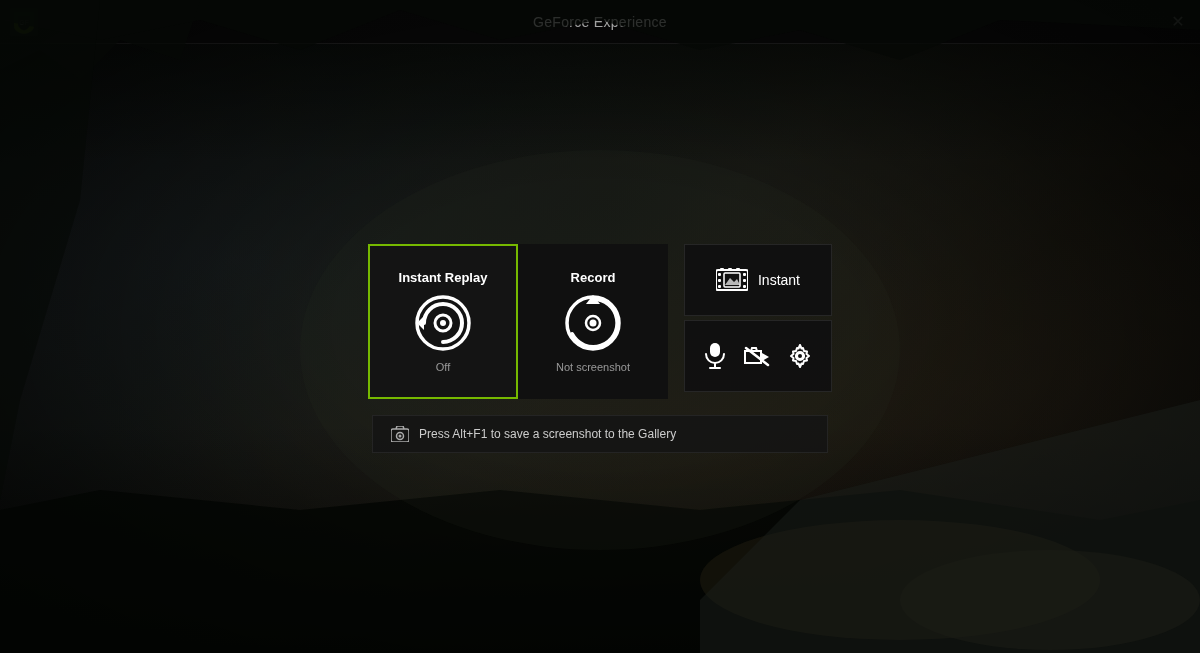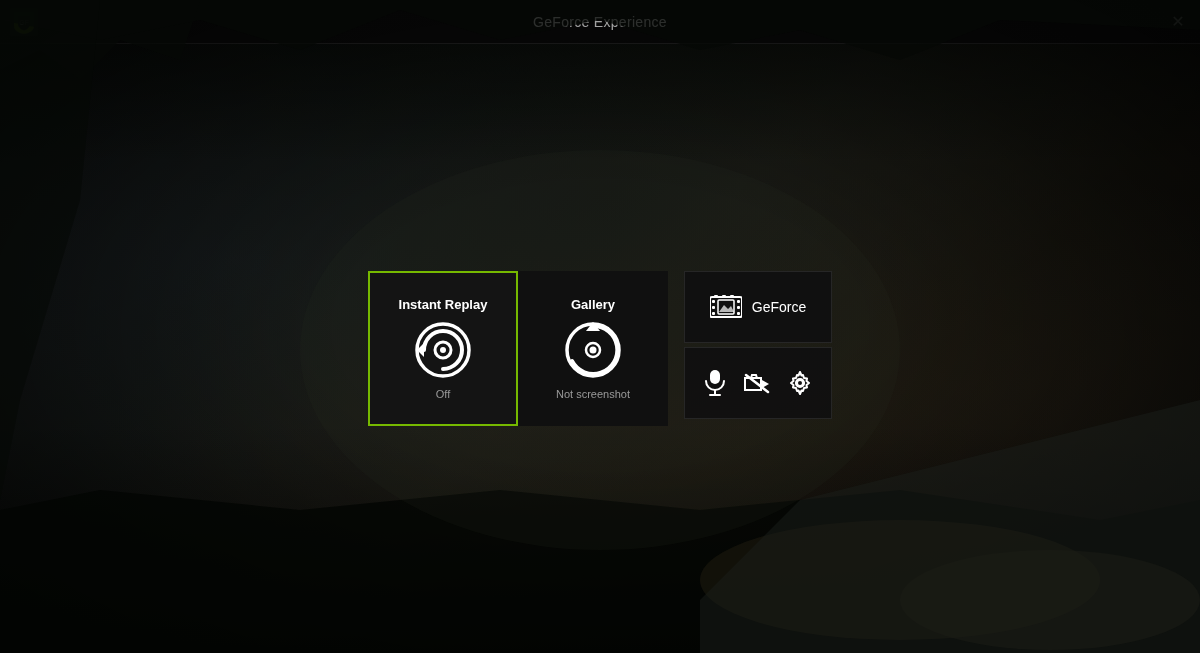--- a/index.html
+++ b/index.html
@@ -305,21 +305,21 @@
                 <polygon points="10,22 10,36 3,29" fill="white"></polygon>
 
                 <circle cx="29" cy="29" r="8" fill="none" stroke="white" stroke-width="3"></circle>
                 <circle cx="29" cy="29" r="3" fill="white"></circle>
               </svg>
             </div>
             <span class="feature-card-status">Off</span>
           </div>
 
           <div class="feature-card">
-            <span class="feature-card-label">Gallery</span>
+            <span class="feature-card-label">Record</span>
             <div class="feature-card-icon">
               <svg width="58" height="58" viewBox="0 0 58 58">
 
                 <circle cx="29" cy="29" r="26" fill="none" stroke="white" stroke-width="3.5"></circle>
 
                 <path d="M 29,5 A 24,24 0 1,1 8,40" fill="none" stroke="white" stroke-width="4" stroke-linecap="round"></path>
                 <polygon points="29,1 36,10 22,10" fill="white"></polygon>
 
                 <circle cx="29" cy="29" r="7" fill="none" stroke="white" stroke-width="2.5"></circle>
                 <circle cx="29" cy="29" r="3.5" fill="white"></circle>
@@ -349,21 +349,21 @@
 
                 <rect x="8" y="7" width="16" height="14" rx="1" fill="none" stroke="white" stroke-width="1.5"></rect>
 
                 <path d="M9,19 L14,12 L18,16 L21,13 L24,19 Z" fill="white" opacity="0.7"></path>
 
                 <rect x="4" y="2" width="4" height="2" rx="1" fill="white"></rect>
                 <rect x="12" y="2" width="4" height="2" rx="1" fill="white"></rect>
                 <rect x="20" y="2" width="4" height="2" rx="1" fill="white"></rect>
               </svg>
             </div>
-            <span class="gallery-btn-label">GeForce</span>
+            <span class="gallery-btn-label">Instant</span>
           </div>
 
           <div class="utility-icons-btn">
 
             <div>
               <svg width="22" height="26" viewBox="0 0 22 26">
                 <rect x="6" y="0" width="10" height="14" rx="5" fill="white"></rect>
                 <path d="M2,11 A9,9 0 0,0 20,11" fill="none" stroke="white" stroke-width="2" stroke-linecap="round"></path>
                 <line x1="11" y1="20" x2="11" y2="25" stroke="white" stroke-width="2" stroke-linecap="round"></line>
                 <line x1="6" y1="25" x2="16" y2="25" stroke="white" stroke-width="2" stroke-linecap="round"></line>
@@ -389,16 +389,27 @@
 
                 <path d="M12,1 L13.5,4.5 L15,4 L16,7 L19,7.5 L18.5,10 L21,12 L18.5,14 L19,16.5 L16,17 L15,20 L13.5,19.5 L12,23 L10.5,19.5 L9,20 L8,17 L5,16.5 L5.5,14 L3,12 L5.5,10 L5,7.5 L8,7 L9,4 L10.5,4.5 Z" fill="none" stroke="white" stroke-width="2" stroke-linejoin="round"></path>
                 <circle cx="12" cy="12" r="3" fill="none" stroke="white" stroke-width="2"></circle>
               </svg>
             </div>
           </div>
 
         </div>
       </div>
 
+      <div class="hint-bar">
+        <div>
+          <svg width="18" height="16" viewBox="0 0 18 16">
+            <rect x="0" y="3" width="18" height="13" rx="2" fill="none" stroke="#aaa" stroke-width="1.5"></rect>
+            <path d="M5,3 L6,0 L12,0 L13,3" fill="none" stroke="#aaa" stroke-width="1.5"></path>
+            <circle cx="9" cy="10" r="3.5" fill="none" stroke="#aaa" stroke-width="1.5"></circle>
+            <circle cx="9" cy="10" r="1.5" fill="#aaa"></circle>
+          </svg>
+        </div>
+        <span class="hint-text">Press Alt+F1 to save a screenshot to the Gallery</span>
+      </div>
 
     </div>
   </div>
 </div>
 
 </body></html>

